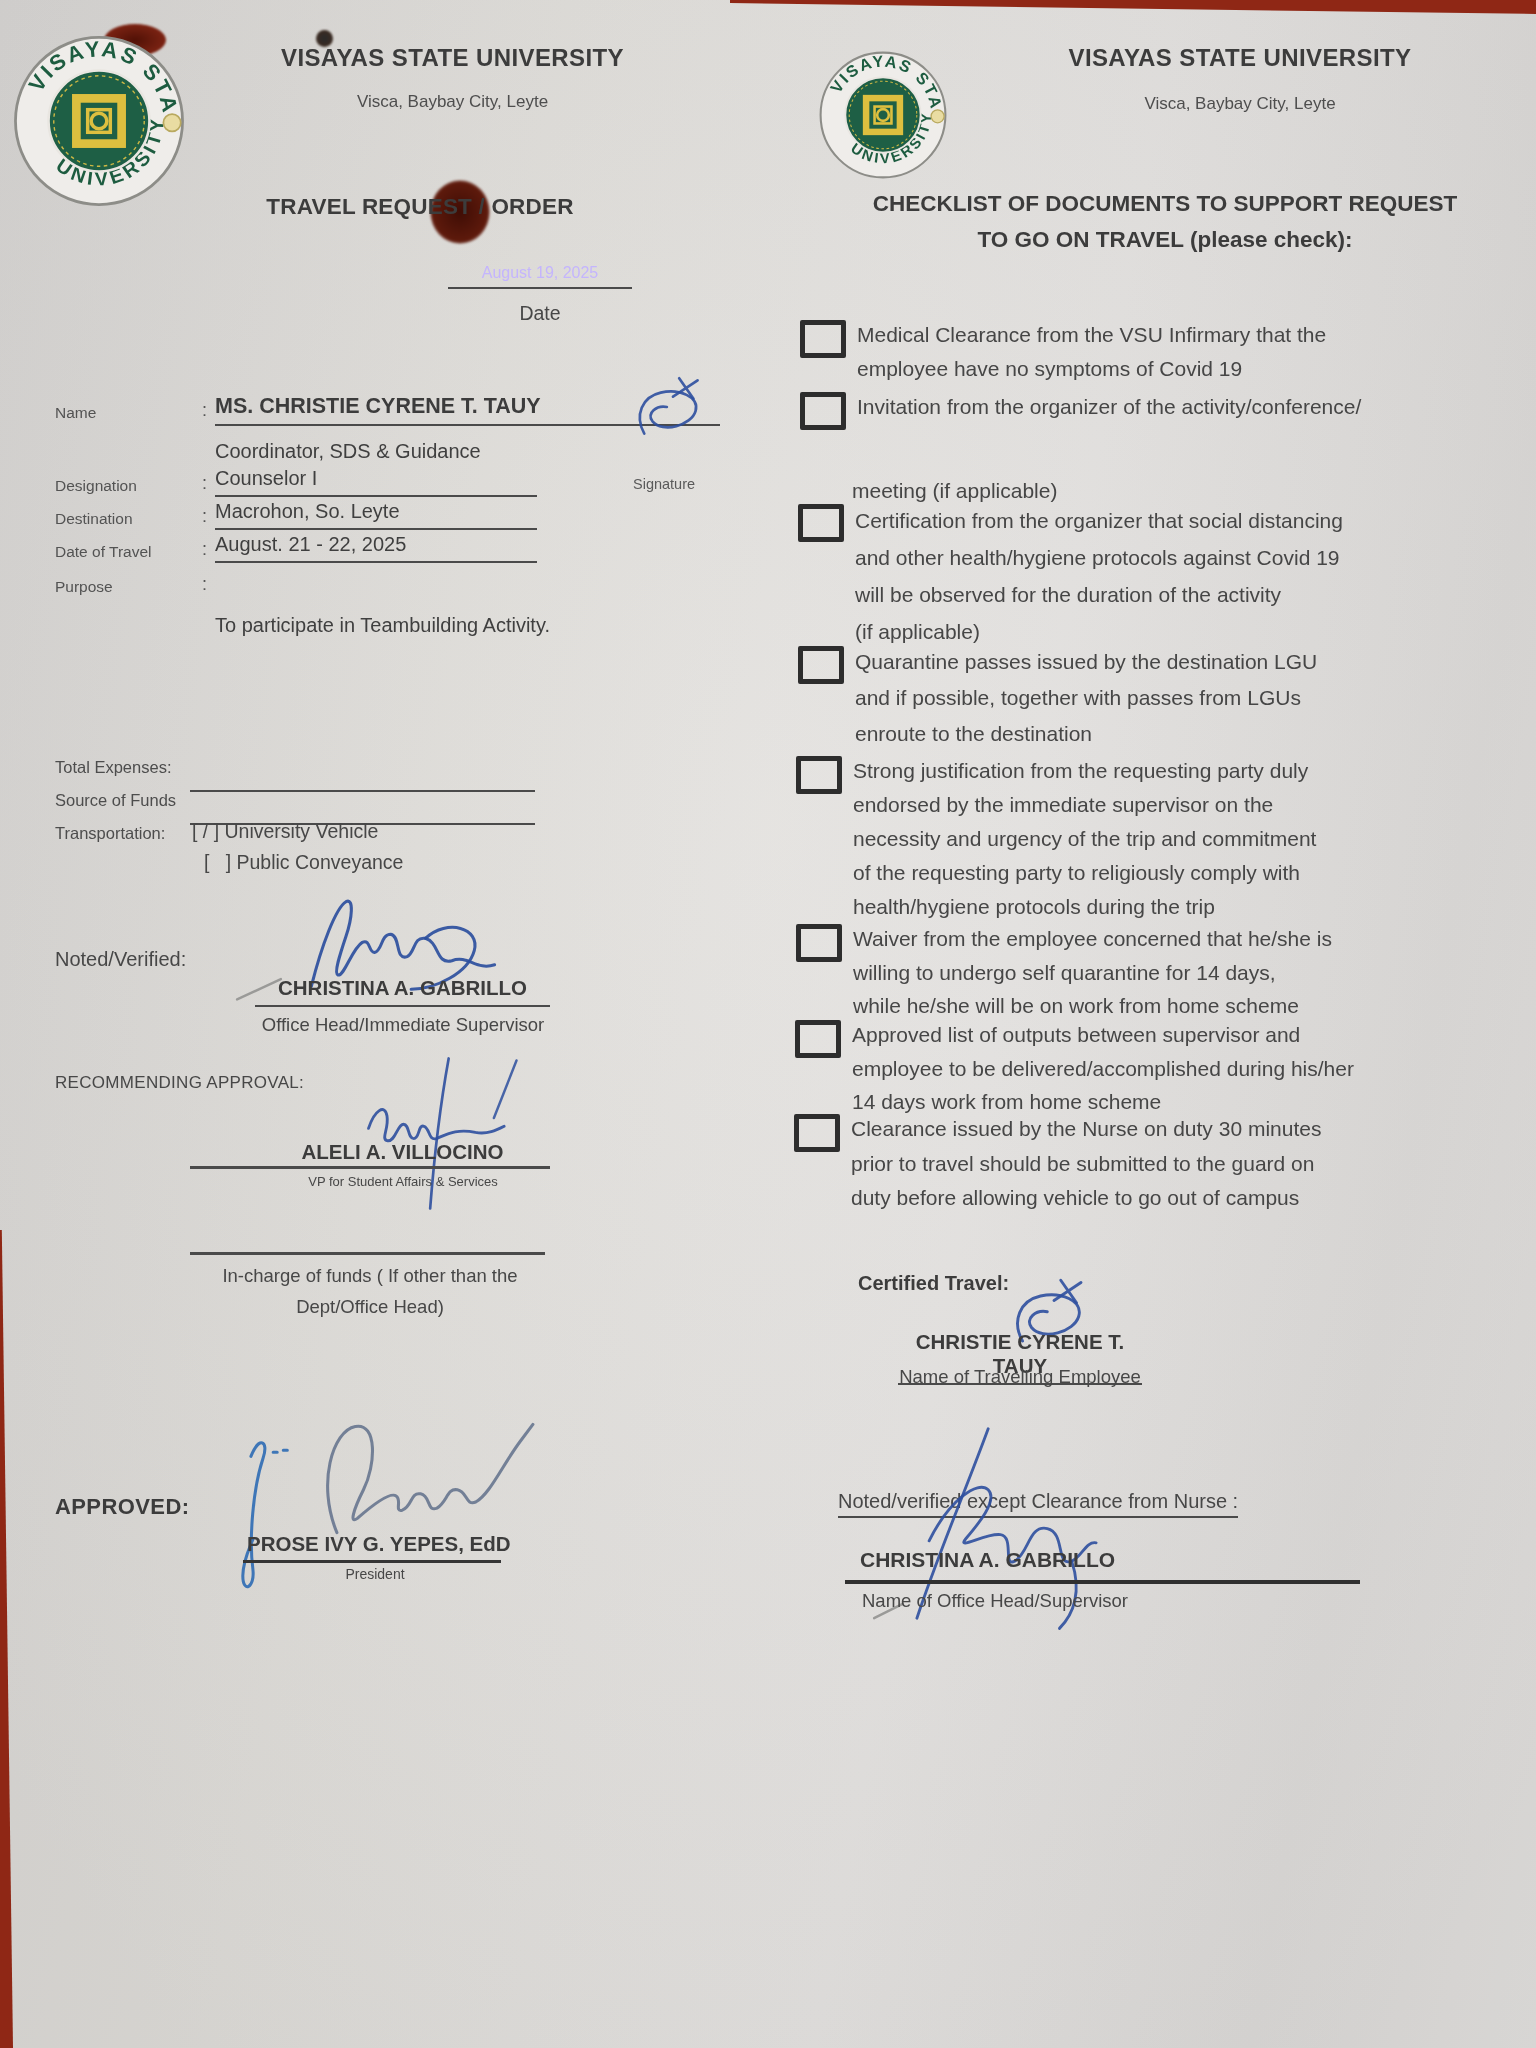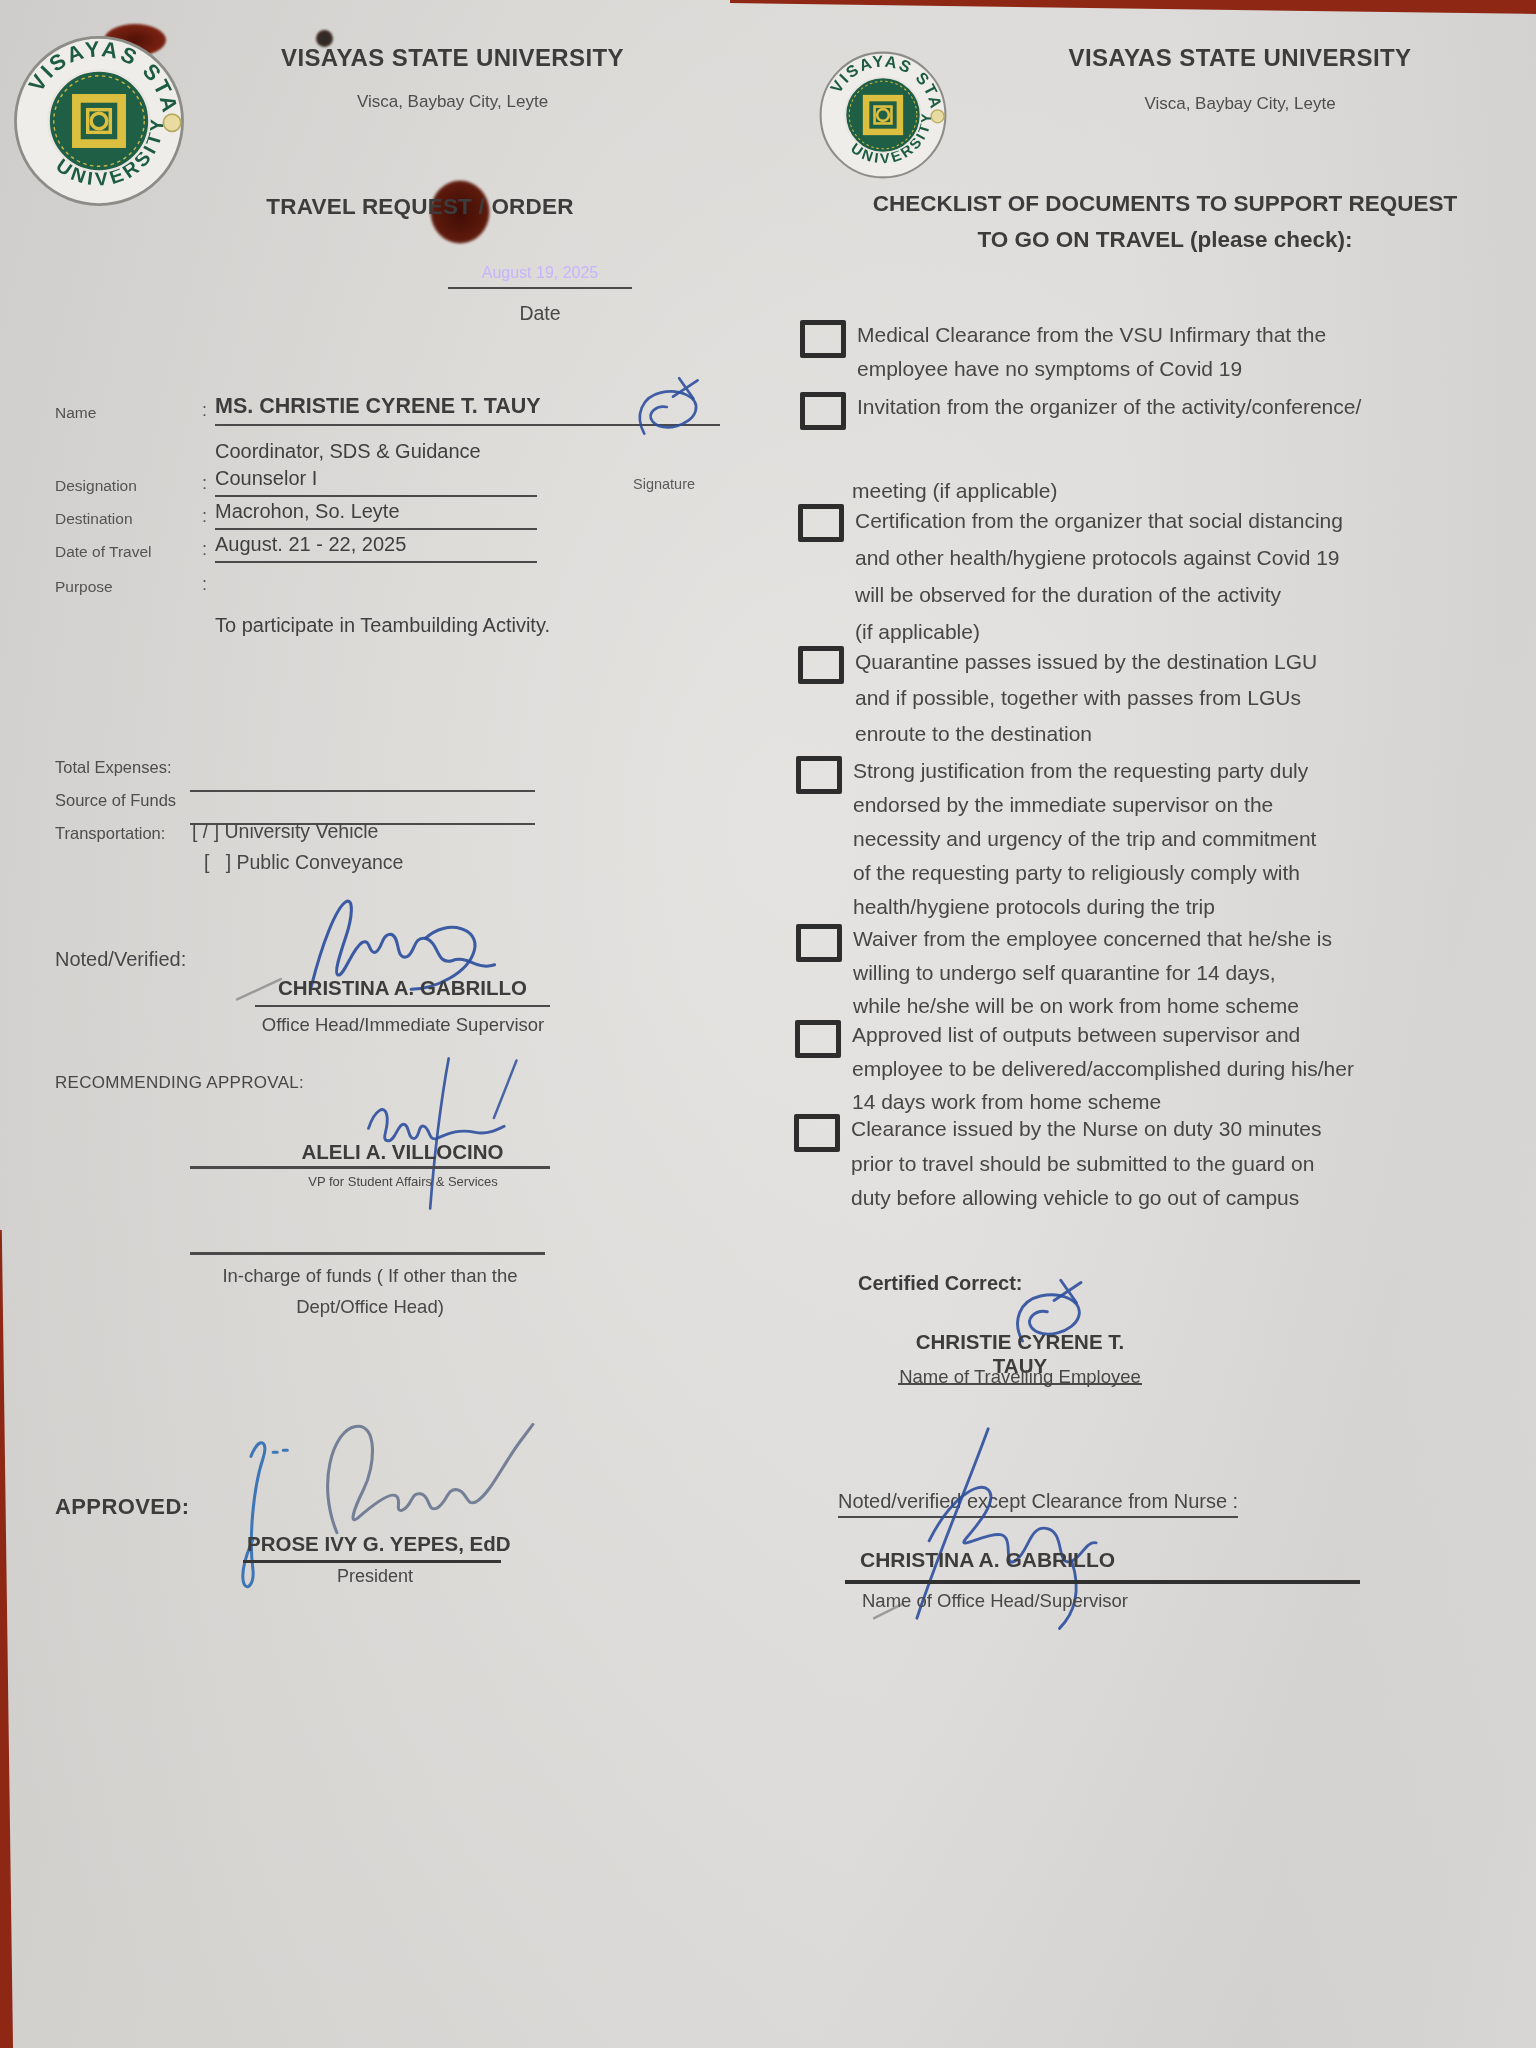--- a/index.html
+++ b/index.html
@@ -148,21 +148,21 @@
   <div class="abs b" style="left:55px;top:1494px;font-size:22px;letter-spacing:.4px;">APPROVED:</div>
   <svg class="abs sig" style="left:228px;top:1428px;" width="62" height="172" viewBox="0 0 60 170">
     <path d="M22 28 C30 8 40 12 34 30 C24 60 20 110 24 140 C26 158 14 164 14 146 C14 132 20 120 24 110" stroke="#2d6bb4" stroke-width="3" opacity=".9"></path>
     <path d="M44 24 l4 0 M54 22 l4 0" stroke="#2d6bb4" stroke-width="3" opacity=".9"></path>
   </svg>
   <svg class="abs sig" style="left:292px;top:1412px;" width="245" height="128" viewBox="0 0 240 125">
     <path d="M44 118 C24 70 40 18 62 14 C84 10 82 52 70 76 C60 96 56 110 64 104 C80 90 96 78 102 82 C108 86 100 98 108 96 C118 92 116 78 126 80 C136 82 132 98 142 94 C152 88 152 74 162 76 C172 78 170 92 180 88 C194 80 206 52 224 28 L236 12" stroke="#67758f" stroke-width="3" opacity=".9"></path>
   </svg>
   <div class="abs b" style="left:247px;top:1532px;font-size:20.5px;">PROSE IVY G. YEPES, EdD</div>
   <div class="abs line" style="left:243px;top:1560px;width:258px;height:3px;background:#353535;"></div>
-  <div class="abs txt center" style="left:280px;top:1566px;width:190px;font-size:18px;">President</div>
+  <div class="abs txt center" style="left:280px;top:1566px;width:190px;font-size:14px;">President</div>
 
   <svg class="abs" style="left:818px;top:50px;" width="130" height="130" viewBox="0 0 100 100">
     <circle cx="50" cy="50" r="48" fill="#efedea" stroke="#8d8d88" stroke-width="1.6"></circle>
     <defs>
       <path id="arcT2" d="M50,50 m-37,0 a37,37 0 1,1 74,0"></path>
       <path id="arcB2" d="M50,50 m-37,0 a37,37 0 1,0 74,0"></path>
     </defs>
     <text font-size="12.5" font-weight="bold" fill="#1d5c40" letter-spacing="1.5">
       <textPath href="#arcT2" startOffset="14%">VISAYAS STATE</textPath>
     </text>
@@ -225,21 +225,21 @@
 employee to be delivered/accomplished during his/her
 14 days work from home scheme</div>
   </div>
   <div class="abs check-item" style="left:794px;top:1112px;width:720px;">
     <span class="checkbox"></span>
     <div class="check-text" style="line-height:34.5px;">Clearance issued by the Nurse on duty 30 minutes
 prior to travel should be submitted to the guard on
 duty before allowing vehicle to go out of campus</div>
   </div>
 
-  <div class="abs b" style="left:858px;top:1272px;font-size:20px;">Certified Correct:</div>
+  <div class="abs b" style="left:858px;top:1272px;font-size:20px;">Certified Travel:</div>
   <svg class="abs sig" style="left:1008px;top:1278px;" width="92" height="72" viewBox="0 0 80 64">
     <path d="M12 56 C2 38 10 20 28 16 C46 12 66 20 62 34 C58 48 30 56 20 44 C14 36 24 28 34 30" stroke="#2d4f9e" stroke-width="2.6" opacity=".9"></path>
     <path d="M40 20 L64 4 M46 2 L60 22" stroke="#2d4f9e" stroke-width="2.6" opacity=".9"></path>
   </svg>
   <div class="abs" style="left:898px;top:1330px;width:244px;">
     <div class="u b center" style="width:244px;font-size:20.5px;border-bottom-width:2.5px;">CHRISTIE CYRENE T. TAUY</div>
   </div>
   <div class="abs txt center" style="left:898px;top:1366px;width:244px;font-size:18.5px;">Name of Travelling Employee</div>
 
   <div class="abs" style="left:838px;top:1490px;">

